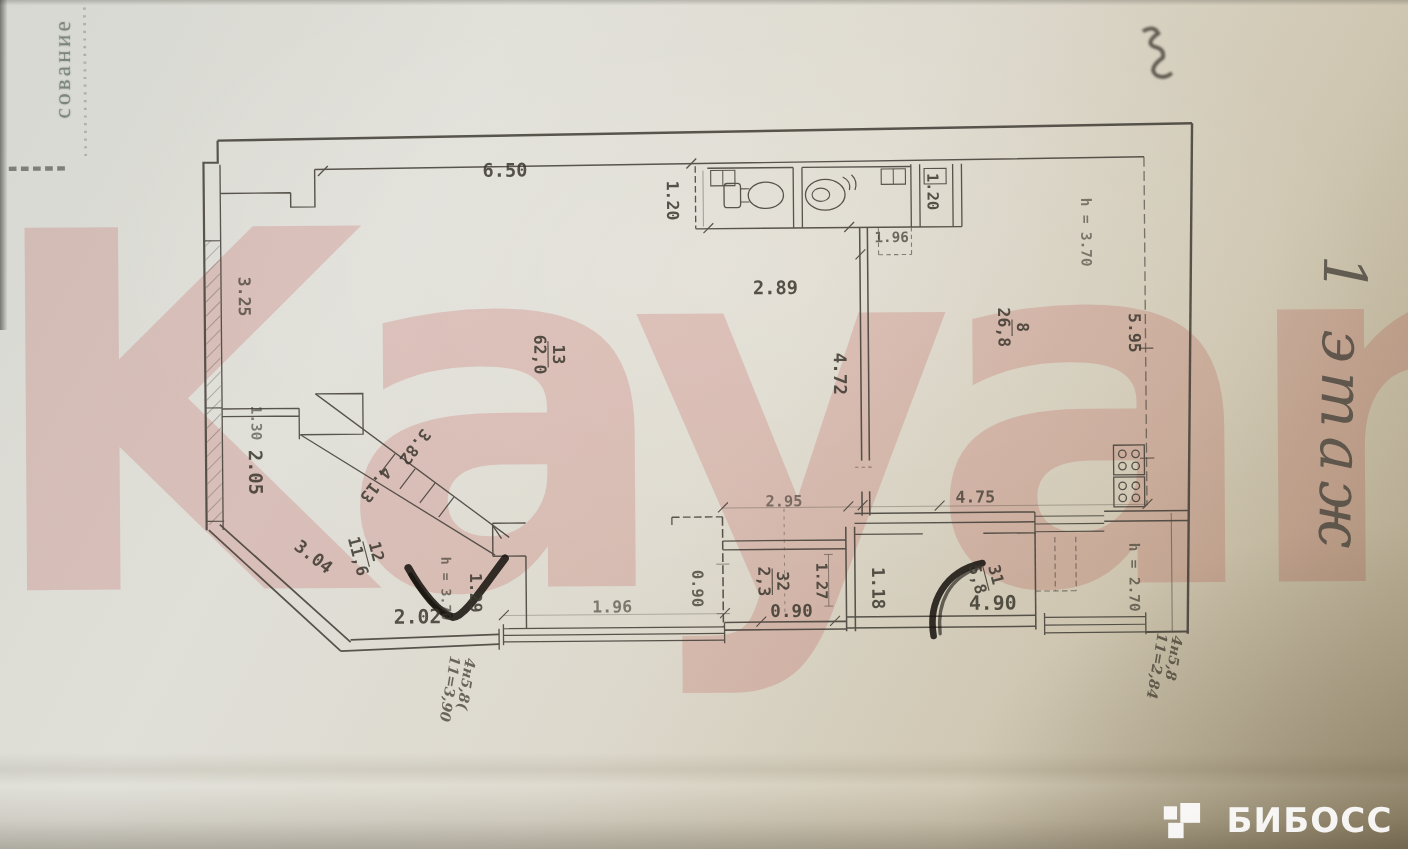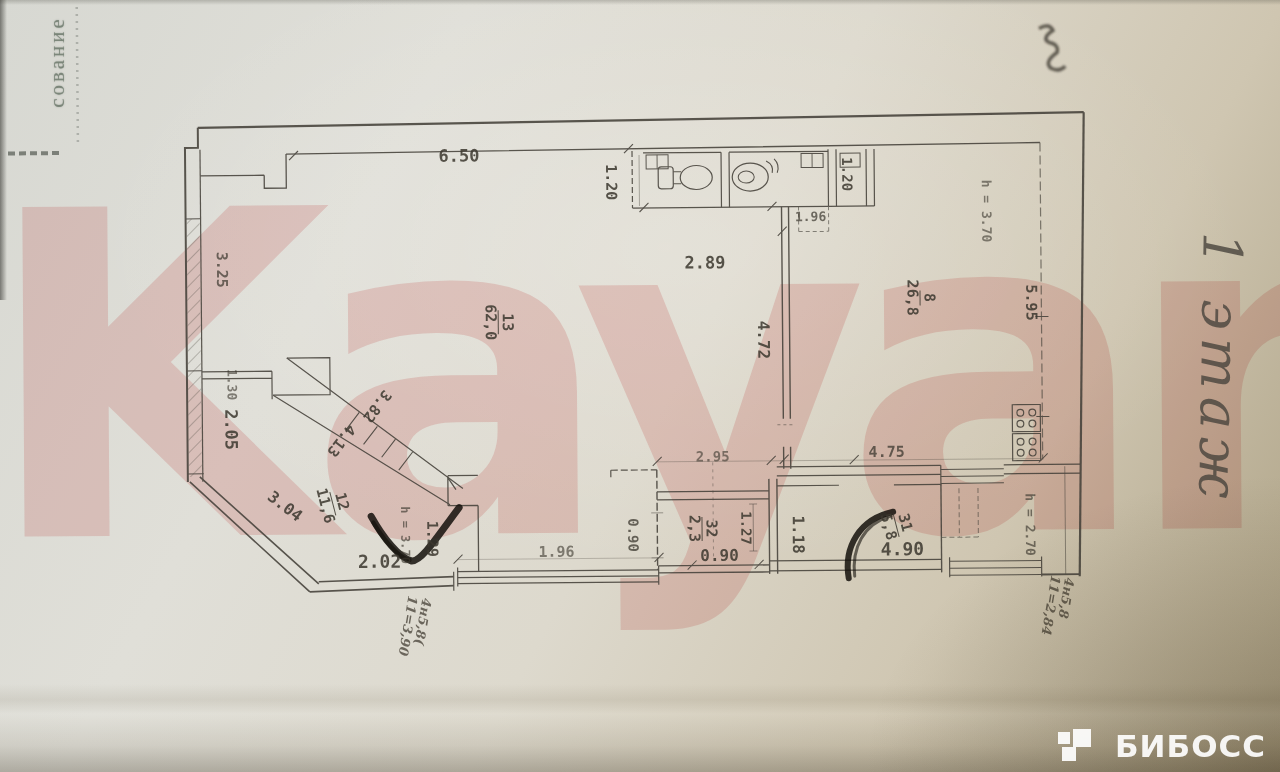--- a/index.html
+++ b/index.html
@@ -59,21 +59,21 @@
     font-family:"DejaVu Sans Mono",monospace;font-weight:700;color:#3c382f;line-height:1.05;
   }
   .room-label .num{border-bottom:1.6px solid #3c382f;padding:0 3px;}
   .annotation{
     position:absolute;font-family:"DejaVu Serif",serif;font-style:italic;font-weight:700;
     font-size:13px;line-height:1.1;color:rgba(52,46,36,0.8);white-space:nowrap;
   }
 
   
   #logo{
-    position:absolute;right:14px;bottom:8px;display:flex;align-items:flex-start;gap:23px;
+    position:absolute;right:14px;bottom:8px;display:flex;align-items:center;gap:23px;
     opacity:0.92;
   }
   #logo-icon{position:relative;width:34px;height:34px;}
   #logo-icon span{position:absolute;background:#fff;display:block;}
   #logo-icon .sq1{left:0;top:4px;width:12px;height:12px;}
   #logo-icon .sq2{left:15px;top:1px;width:18px;height:18px;}
   #logo-icon .sq3{left:4px;top:19px;width:14px;height:14px;}
   #logo-text{
     font-family:"DejaVu Sans",sans-serif;font-weight:bold;font-size:31px;
     color:#fff;letter-spacing:1px;

